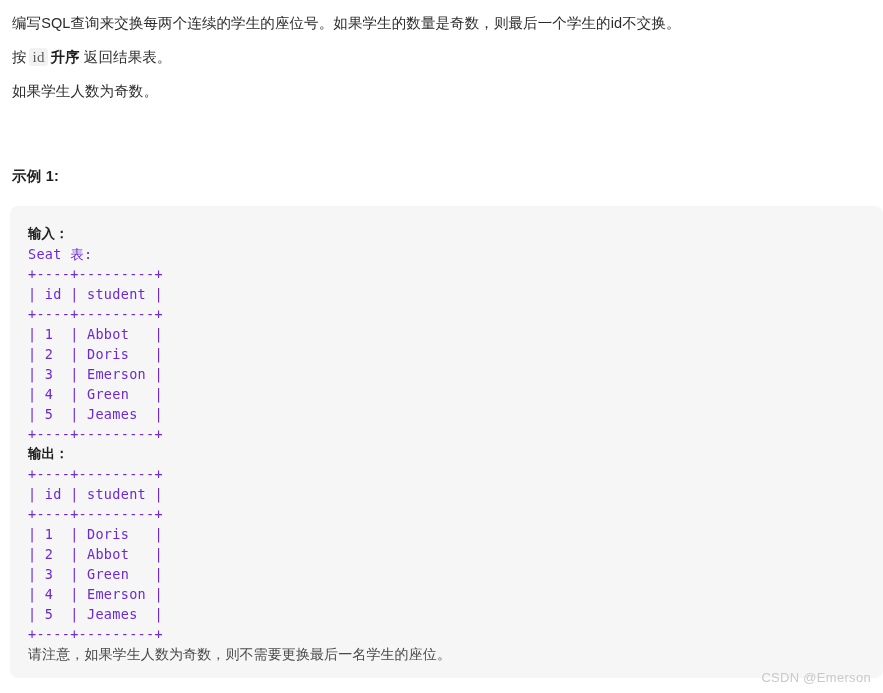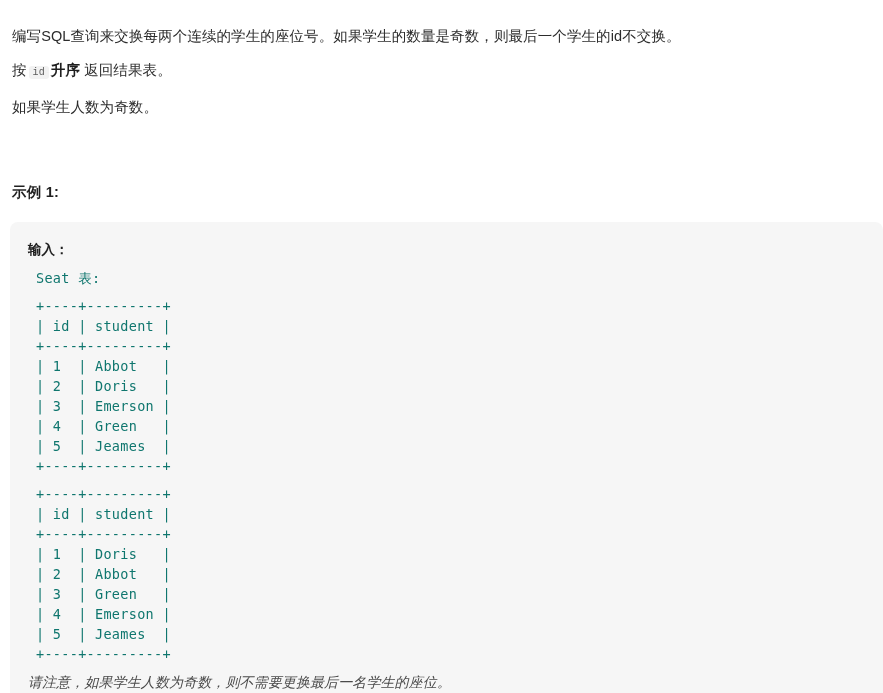--- a/index.html
+++ b/index.html
@@ -27,29 +27,29 @@
   }
 
   .para {
     color: #2c2c2c;
     font-size: 14.5px;
     line-height: 20px;
     margin: 0;
     letter-spacing: 0.1px;
   }
 
-  .para-1 { padding-top: 5px; margin-top: 21px; }
+  .para-1 { padding-top: 13px; }
   .para-2 { padding-top: 14px; }
   .para-3 { padding-top: 14px; }
 
   .inline-code {
-    font-family: Liberation Mono, monospace;
+    font-family: Liberation Serif, serif;
     background: #f2f2f2;
     color: #5b5b5b;
-    font-size: 10px;
+    font-size: 15px;
     padding: 1px 4px;
     border-radius: 3px;
     margin: 0 2px;
   }
 
   .strong-inline {
     font-weight: bold;
     color: #1f1f1f;
   }
 
@@ -81,34 +81,33 @@
     color: #1f1f1f;
     font-size: 13.5px;
     line-height: 20px;
     margin: 0;
   }
 
   pre.code-lines {
     font-family: "DejaVu Sans Mono", "Liberation Mono", monospace;
     font-size: 13.5px;
     line-height: 20px;
-    color: #0f766e;
-    margin: 8px;
+    color: #6d28d9;
+    margin: 0;
     white-space: pre;
     letter-spacing: 0.3px;
   }
 
   .explain-text {
     font-family: "Liberation Sans", sans-serif;
     font-size: 14px;
     line-height: 20px;
     color: #4a4a4a;
     margin: 0;
     letter-spacing: 0.1px;
-    font-style: italic;
   }
 
   .watermark {
     position: absolute;
     right: 12px;
     bottom: 8px;
     color: #c9c9c9;
     font-size: 13px;
     font-family: "Liberation Sans", sans-serif;
     letter-spacing: 0.3px;
@@ -144,20 +143,21 @@
       <pre class="code-lines">+----+---------+
 | id | student |
 +----+---------+
 | 1  | Abbot   |
 | 2  | Doris   |
 | 3  | Emerson |
 | 4  | Green   |
 | 5  | Jeames  |
 +----+---------+</pre>
 
+      <div class="label-bold">输出：</div>
 
       <pre class="code-lines">+----+---------+
 | id | student |
 +----+---------+
 | 1  | Doris   |
 | 2  | Abbot   |
 | 3  | Green   |
 | 4  | Emerson |
 | 5  | Jeames  |
 +----+---------+</pre>

